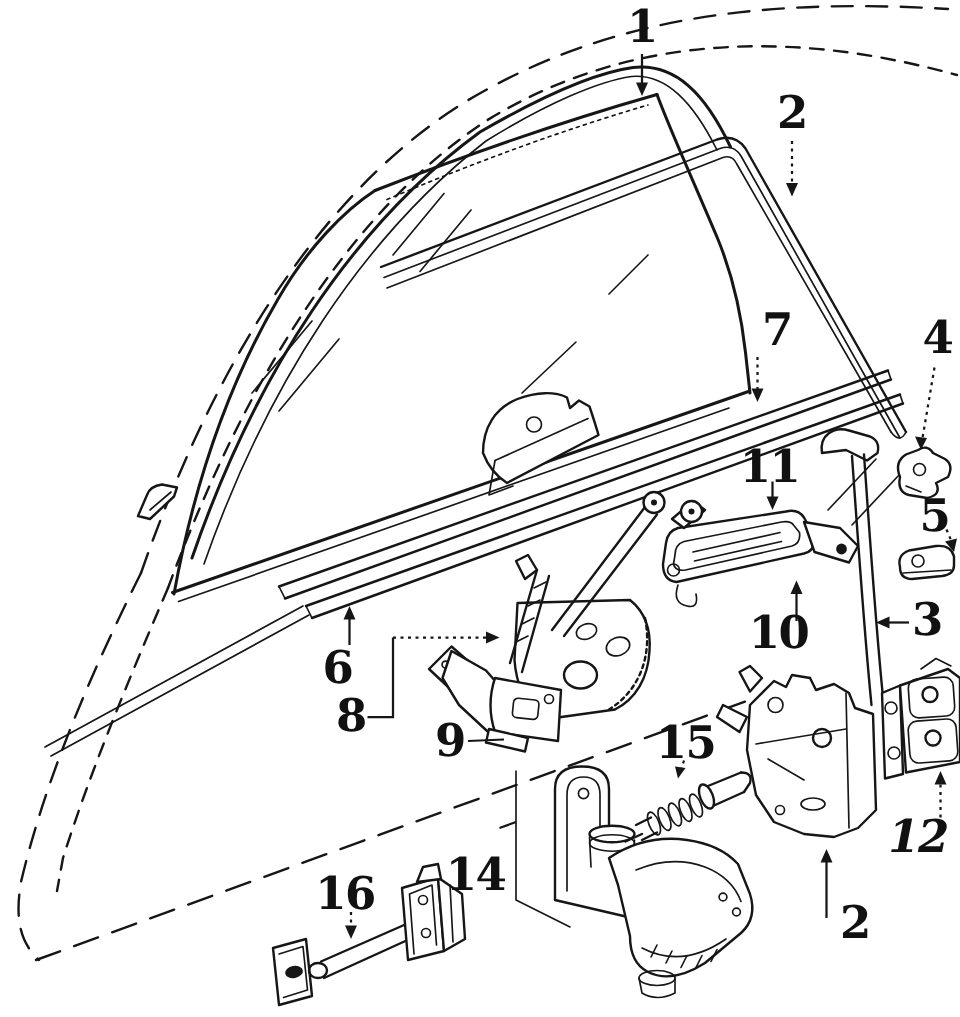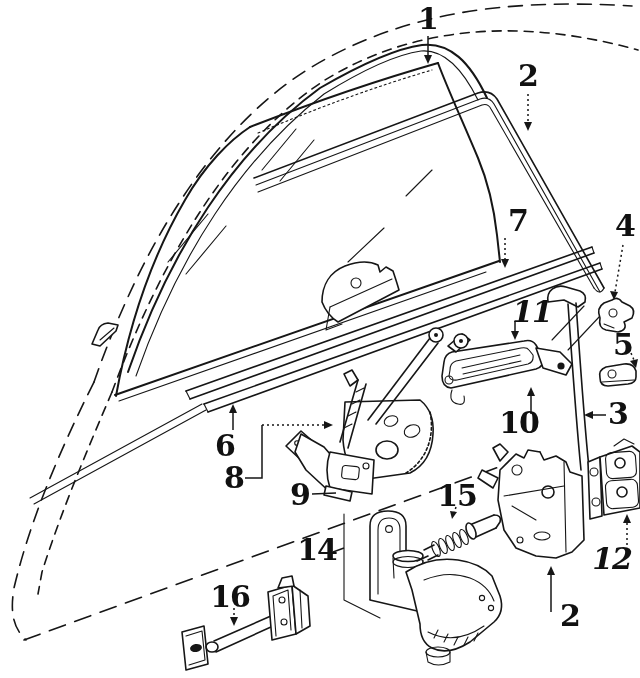--- a/index.html
+++ b/index.html
@@ -303,19 +303,19 @@
   <div class="callout" style="left:428px;top:19px;">1</div>
   <div class="callout" style="left:528px;top:76px;">2</div>
   <div class="callout" style="left:618px;top:414px;">3</div>
   <div class="callout" style="left:625px;top:226px;">4</div>
   <div class="callout" style="left:623px;top:345px;">5</div>
   <div class="callout" style="left:225px;top:446px;">6</div>
   <div class="callout" style="left:518px;top:221px;">7</div>
   <div class="callout" style="left:234px;top:478px;">8</div>
   <div class="callout" style="left:300px;top:495px;">9</div>
   <div class="callout" style="left:519px;top:423px;">10</div>
-  <div class="callout" style="left:532px;top:312px;font-style:italic;">11</div>
+  <div class="callout" style="left:513px;top:312px;">11</div>
   <div class="callout" style="left:612px;top:559px;font-style:italic;">12</div>
   <div class="callout" style="left:570px;top:616px;">2</div>
-  <div class="callout" style="left:317px;top:550px;">14</div>
+  <div class="callout" style="left:317px;top:584px;">14</div>
   <div class="callout" style="left:457px;top:496px;">15</div>
   <div class="callout" style="left:230px;top:597px;">16</div>
 </div>
 
 </body></html>

